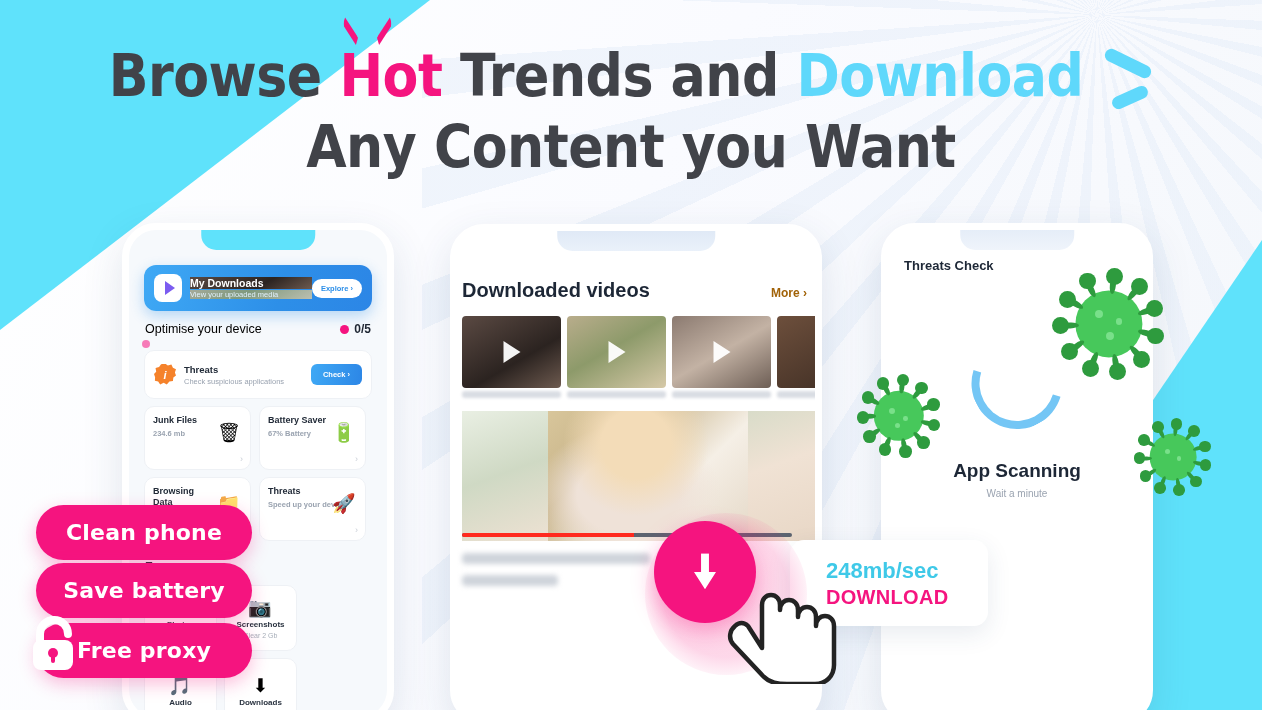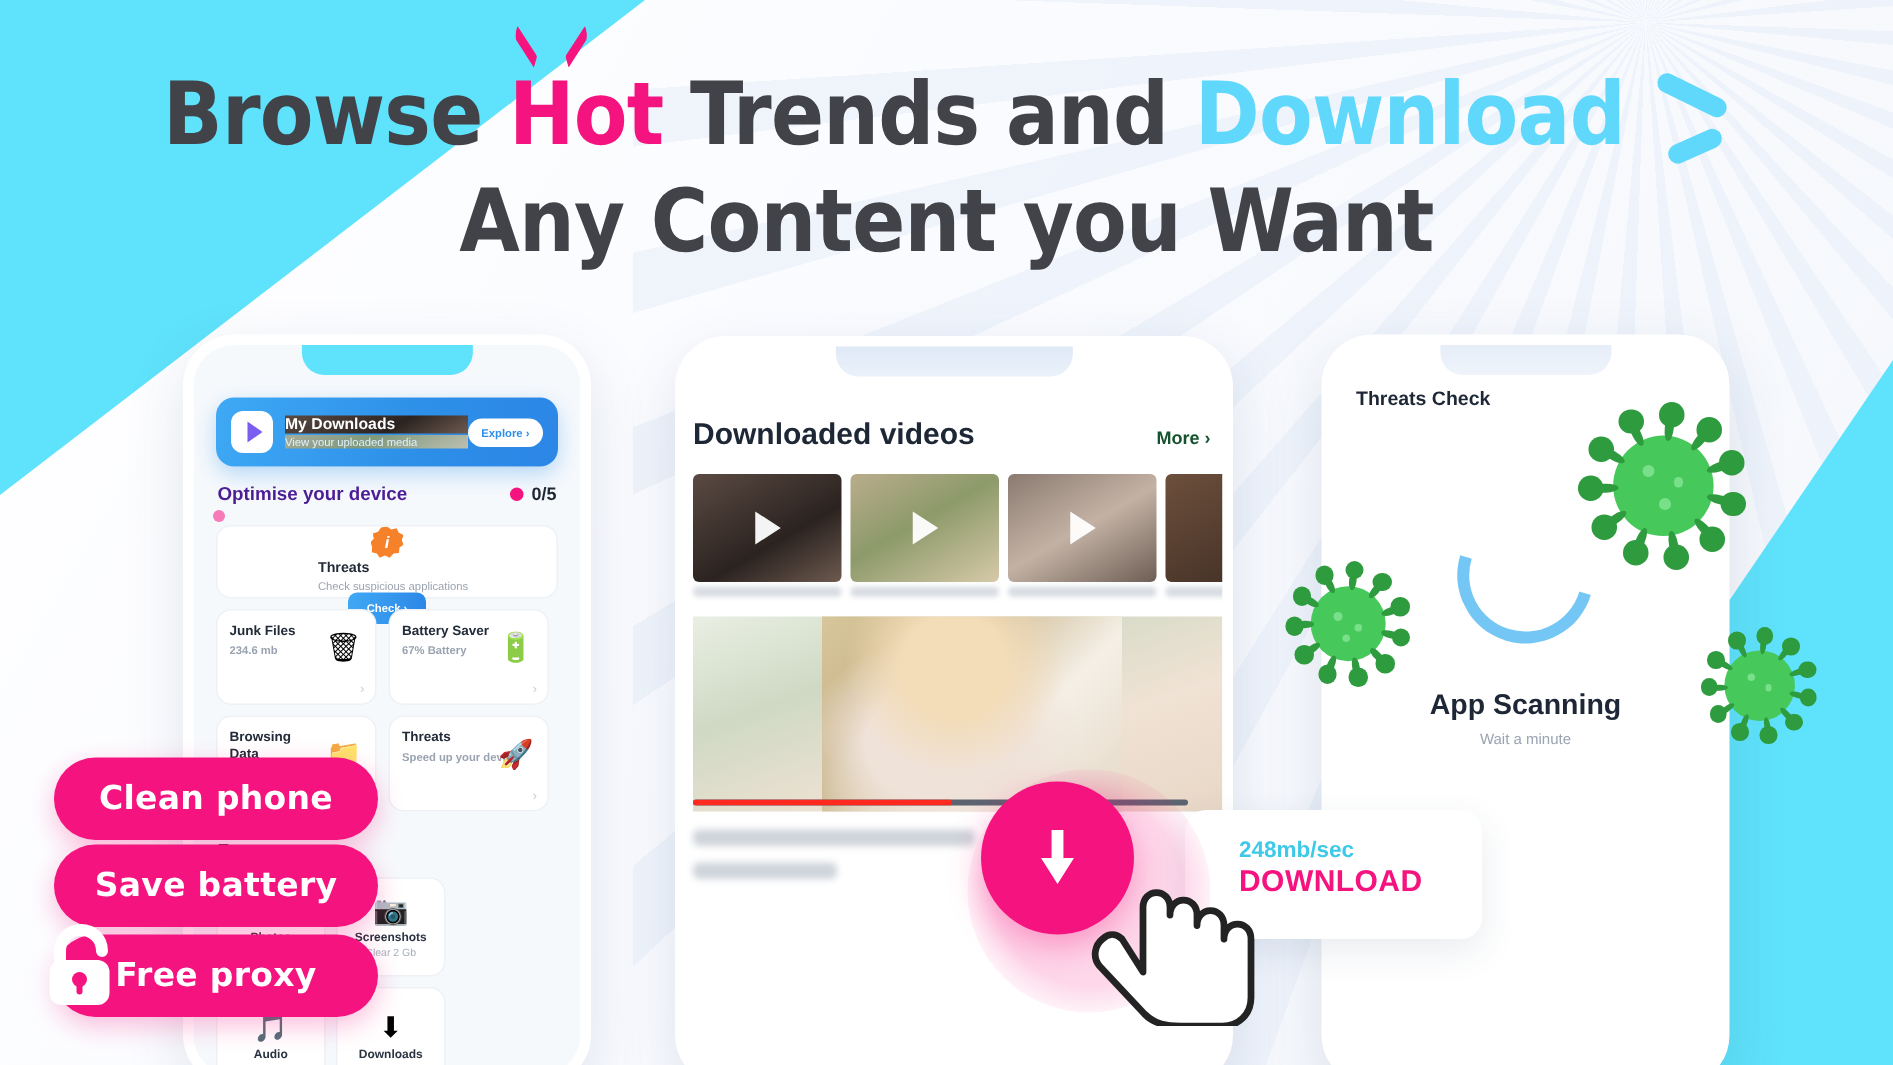--- a/index.html
+++ b/index.html
@@ -59,28 +59,28 @@
     box-shadow:0 5px 14px rgba(45,143,232,.32);}
   .p1-banner .ico{width:28px;height:28px;border-radius:8px;background:#fff;
     display:flex;align-items:center;justify-content:center;flex:0 0 auto;}
   .p1-banner .ico::after{content:"";width:0;height:0;border-left:10px solid #7B5CF0;
     border-top:7px solid transparent;border-bottom:7px solid transparent;margin-left:3px;}
   .p1-banner .txt{margin-left:8px;color:#fff;flex:1;min-width:0;}
   .p1-banner .t1{font-size:10.5px;font-weight:700;white-space:nowrap;}
   .p1-banner .t2{font-size:7.5px;opacity:.85;white-space:nowrap;margin-top:1px;}
   .p1-banner .explore{background:#fff;color:#2D8FE8;font-size:7.5px;font-weight:600;
     padding:5px 9px;border-radius:20px;white-space:nowrap;flex:0 0 auto;}
-  .p1-sechead{position:absolute;left:16px;top:92px;font-size:12.5px;font-weight:700;color:#4c1d95;}
+  .p1-sechead{position:absolute;left:16px;top:92px;font-size:12.5px;font-weight:400;color:#000000;}
   .p1-count{position:absolute;right:16px;top:92px;font-size:12px;font-weight:700;color:#1f2733;
     display:flex;align-items:center;gap:5px;}
   .dot-pink{width:9px;height:9px;border-radius:50%;background:#F5147F;display:inline-block;}
   .dot-pink.sm{width:8px;height:8px;opacity:.55;}
   .p1-badge{position:absolute;left:13px;top:110px;}
   .card{position:absolute;background:#fff;border:1px solid #eef1f5;border-radius:10px;
-    box-sizing:border-box;flex-direction:column;}
+    box-sizing:border-box;}
   .card .chev{position:absolute;right:7px;bottom:5px;color:#c9ced6;font-size:9px;}
   #c-threat{left:15px;top:120px;width:calc(100% - 30px);height:49px;
     display:flex;align-items:center;padding:0 9px;}
   .badge-orange{width:22px;height:22px;flex:0 0 auto;background:#F5822B;color:#fff;
     font-size:11px;font-weight:700;display:flex;align-items:center;justify-content:center;
     clip-path:polygon(50% 0,63% 9%,79% 5%,86% 19%,100% 26%,95% 41%,100% 55%,88% 64%,
       86% 80%,70% 82%,58% 95%,44% 88%,28% 95%,19% 82%,4% 78%,5% 62%,0 48%,10% 37%,7% 21%,23% 16%,32% 3%);}
   .badge-orange::after{content:"i";font-style:italic;}
   #c-threat .tx{margin-left:8px;flex:1;}
   #c-threat .tt{font-size:9.5px;font-weight:700;color:#222b38;}
@@ -104,21 +104,21 @@
   .tile .tt{font-size:8px;font-weight:600;color:#2a3340;}
   .tile .ts{font-size:7px;color:#a7aeb9;}
 
   
   #phone2{left:450px;top:224px;width:358px;height:486px;background:#fff;border:7px solid #fff;}
   #phone2 .notch{background:linear-gradient(#dfe9f6,#eaf1fa);top:-1px;}
   #p2screen{position:absolute;inset:0;background:#fff;overflow:hidden;}
   .p2-head{position:absolute;left:5px;top:48px;right:8px;display:flex;
     align-items:baseline;justify-content:space-between;}
   .p2-title{font-size:20px;font-weight:700;color:#1d2736;}
-  .p2-more{font-size:12px;font-weight:600;color:#14532d;}
+  .p2-more{font-size:12px;font-weight:600;color:#a16207;}
   .p2-strip{position:absolute;left:5px;top:85px;right:0;height:72px;display:flex;gap:6px;}
   .thumb{width:99px;height:72px;border-radius:4px;position:relative;overflow:hidden;flex:0 0 auto;}
   .thumb .play{position:absolute;left:50%;top:50%;transform:translate(-50%,-50%);
     width:0;height:0;border-left:17px solid rgba(255,255,255,.95);
     border-top:11px solid transparent;border-bottom:11px solid transparent;}
   .t1{background:linear-gradient(150deg,#5b4a43,#2b2320 60%,#6d5a4f);}
   .t2{background:linear-gradient(150deg,#b9ad8c,#8d9a6a 45%,#d6c9a8);}
   .t3{background:linear-gradient(150deg,#8b7a70,#c3b2a4 50%,#6d5e55);}
   .t4{background:linear-gradient(150deg,#6d4f3c,#3a2a21);}
   .cap-row{position:absolute;left:5px;top:160px;right:0;height:12px;display:flex;gap:6px;}
@@ -159,21 +159,21 @@
     background:#F5147F;z-index:22;box-shadow:0 8px 22px rgba(245,20,127,.35);}
   #dlbtn .arw{position:absolute;left:50%;top:50%;transform:translate(-50%,-52%);
     width:22px;height:36px;background:#fff;
     clip-path:polygon(32% 0,68% 0,68% 52%,100% 52%,50% 100%,0 52%,32% 52%);}
   #hand{position:absolute;left:723px;top:580px;width:118px;height:104px;z-index:24;}
 
   
   #speedcard{position:absolute;left:790px;top:540px;width:198px;height:86px;
     background:#fff;border-radius:14px 14px 14px 0;z-index:19;
     box-shadow:0 8px 24px rgba(40,70,110,.10);padding:18px 0 0 36px;box-sizing:border-box;}
-  #speedcard .sp1{font-size:15px;font-weight:600;color:#3FC9E8;}
+  #speedcard .sp1{font-size:22px;font-weight:600;color:#3FC9E8;}
   #speedcard .sp2{font-size:20px;font-weight:800;color:#F5147F;letter-spacing:.3px;margin-top:2px;}
 
   
   #phone3{left:881px;top:223px;width:258px;height:487px;background:#fff;border:7px solid #fff;}
   #phone3 .notch{background:linear-gradient(#e5edf8,#eff4fb);top:-1px;}
   #p3screen{position:absolute;inset:0;background:#fff;}
   .p3-title{position:absolute;left:16px;top:28px;font-size:13px;font-weight:700;color:#1d2736;}
   .spinner{position:absolute;left:50%;top:108px;transform:translateX(-50%);
     width:75px;height:75px;border-radius:50%;
     border:8px solid #74C6F5;border-top-color:transparent;border-right-color:transparent;

